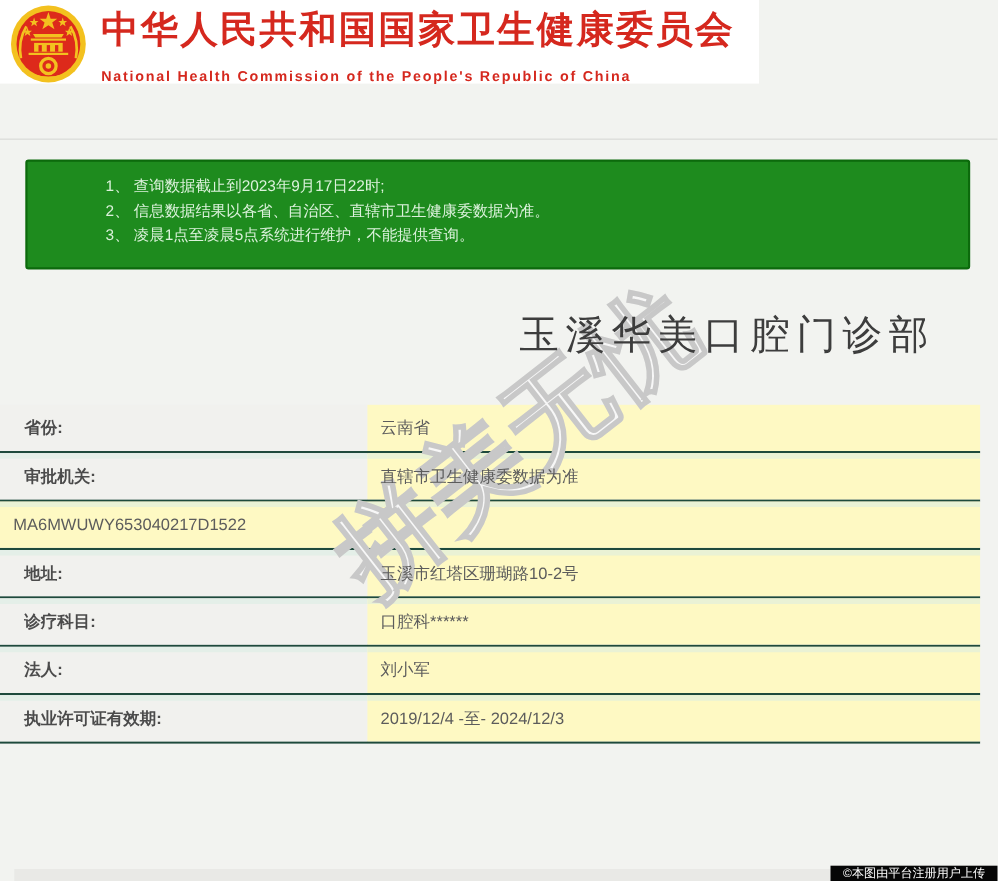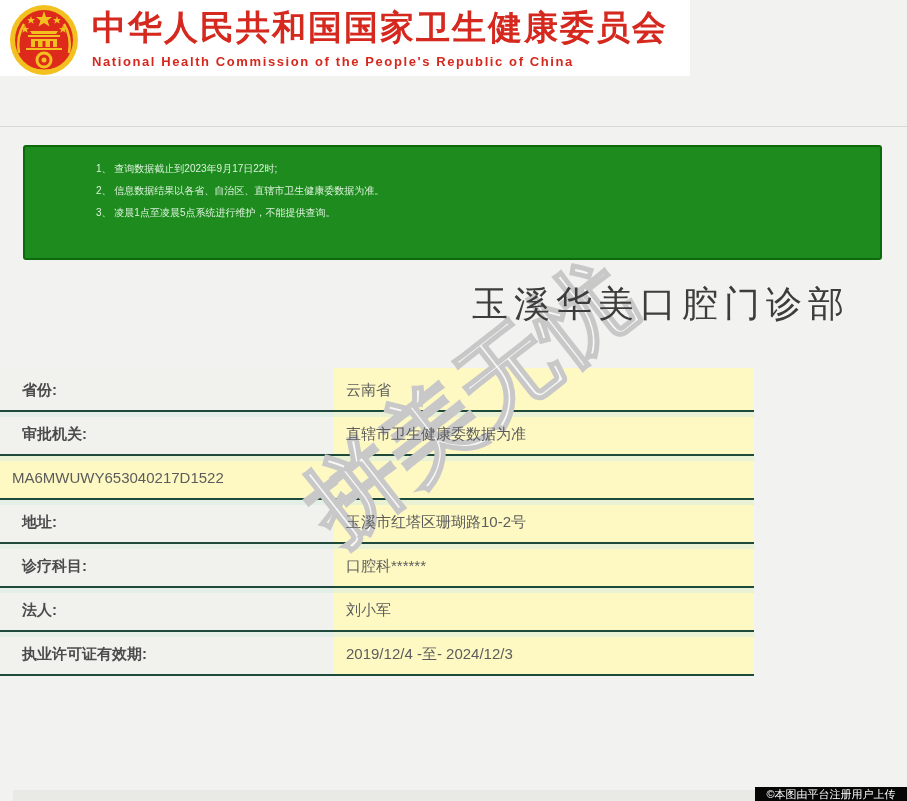--- a/index.html
+++ b/index.html
@@ -14,42 +14,42 @@
   
   .site-header { position:absolute; top:0; left:0; width:690px; height:76px; background:#ffffff; }
   .emblem { position:absolute; left:8px; top:3px; width:72px; height:74px; }
   .header-titles { position:absolute; left:92px; top:4px; white-space:nowrap; }
   .title-cn {
     font-size:34px; font-weight:bold; color:#d5281e;
     letter-spacing:2px; line-height:46px;
   }
   .title-en {
     font-size:13px; font-weight:bold; color:#d5281e;
-    letter-spacing:1.6px; line-height:16px; margin-top:4px;
+    letter-spacing:1.6px; line-height:16px; margin-top:12px;
   }
   .top-divider { position:absolute; top:126px; left:0; width:907px; height:1px; background:#d8d8d4; }
 
   
   .notice-box {
-    position:absolute; top:145px; left:23px; width:859px; height:115px;
+    position:absolute; top:145px; left:23px; width:859px; height:100px;
     background:#1e8b1e; border:2px solid #0c6a0c; border-radius:3px;
-    color:#dcf2dc; font-size:10px; padding:11px 10px 0 71px;
+    color:#dcf2dc; font-size:14px; padding:11px 10px 0 71px;
   }
   .notice-line { line-height:22px; white-space:nowrap; }
 
   
   .org-title {
     position:absolute; top:278px; left:0; width:850px;
     text-align:right; font-size:36px; font-weight:500;
     letter-spacing:6px; color:#3d3d3d; z-index:10; line-height:52px;
     white-space:nowrap;
   }
 
   
-  .detail-table { position:absolute; top:368px; left:0; width:754px; }
+  .detail-table { position:absolute; top:368px; left:0; width:891px; }
   .row { display:flex; height:44px; border-bottom:2px solid #1e4a3c; }
   .cell { line-height:44px; font-size:15px; overflow:hidden; white-space:nowrap;
           box-shadow:inset 0 5px 0 rgba(217,237,228,0.55); }
   .row:first-child .cell { box-shadow:none; }
   .cell.label { width:334px; background:#f1f1ee; padding-left:22px; font-weight:bold; color:#4b4b4b; }
   .cell.value { flex:1; background:#fef9c3; padding-left:12px; color:#5c5c5c; }
   .cell-text { position:relative; z-index:10; }
 
   
   .watermark {

